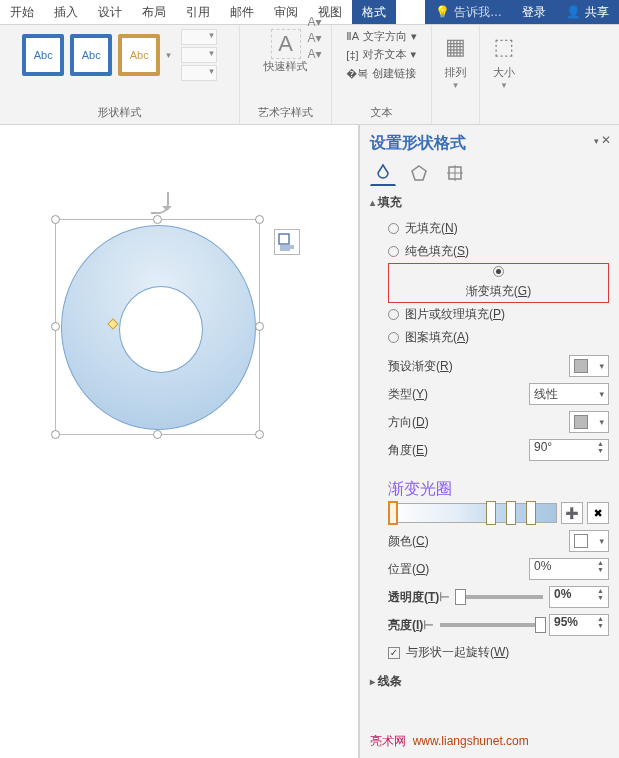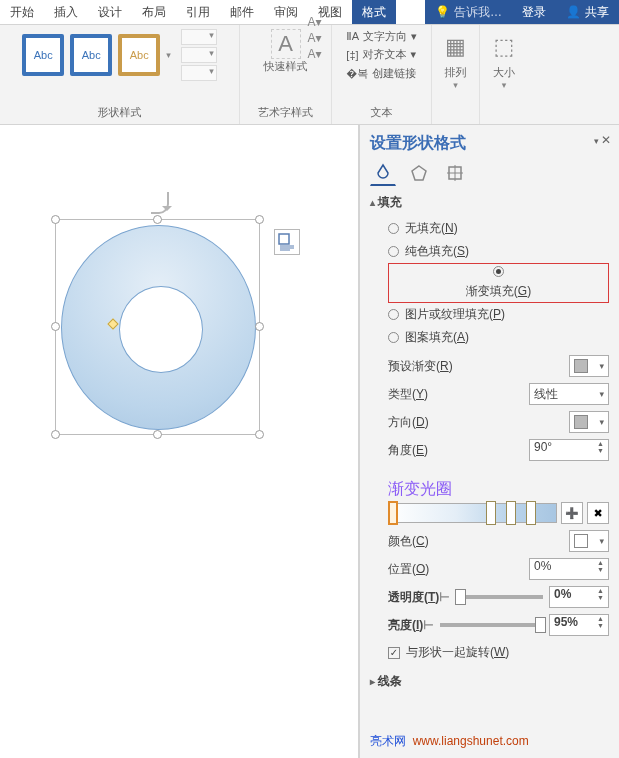--- a/index.html
+++ b/index.html
@@ -89,21 +89,21 @@
 .slider-row { display:flex; align-items:center; margin:6px 0 6px 18px; font-size:12px; color:#444;font-weight:bold; }
 .slider { flex:1; height:4px; background:#adadad; position:relative; margin:0 6px; }
 .slider::after { content:""; position:absolute; width:9px; height:14px; background:#fff; border:1px solid #888; top:-6px; }
 .slider.p0::after { left:-1px; }
 .slider.p95::after { left:92%; }
 
 .chk-row { display:flex; align-items:center; gap:6px; margin:8px 0 0 18px; font-size:12px; color:#444; }
 .chk { width:12px; height:12px; border:1px solid #888; display:inline-flex; align-items:center; justify-content:center; font-size:10px; }
 
 .watermark { position: absolute; bottom: 8px; font-size:12px; }
-.watermark .a { color:#1d4ed8; }
+.watermark .a { color:#be185d; }
 .watermark .b { color:#c2410c; }
 </style>
 </head>
 <body>
 
 <div class="tabs">
   <div class="tab">开始</div>
   <div class="tab">插入</div>
   <div class="tab">设计</div>
   <div class="tab">布局</div>

